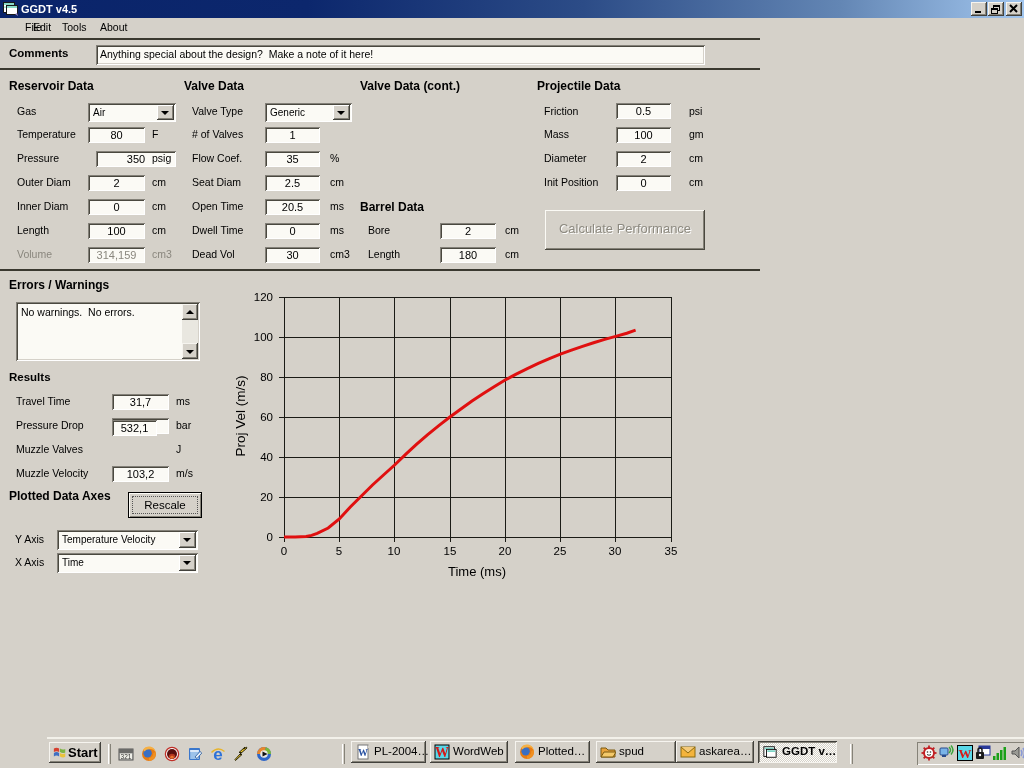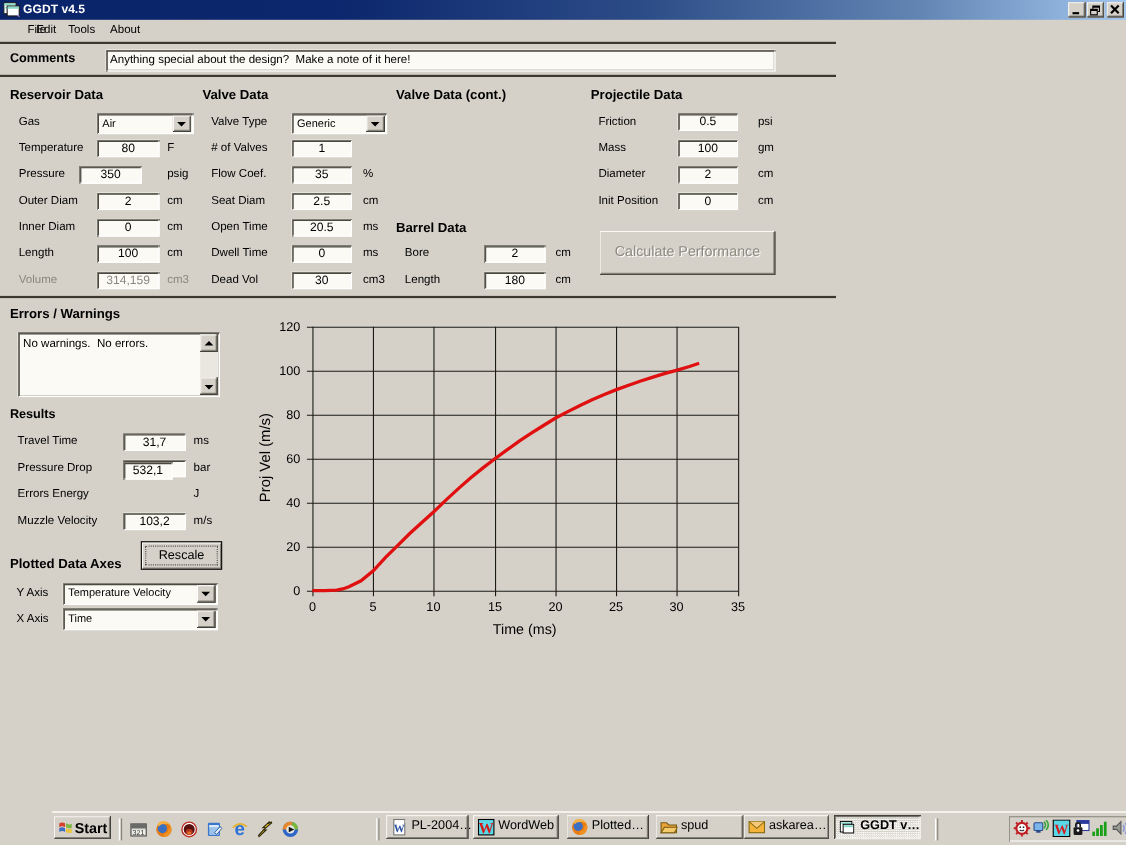--- a/index.html
+++ b/index.html
@@ -60,21 +60,21 @@
 
 <div class="lbl" style="left:17px;top:104px;">Gas</div>
 <div class="combo" style="left:88px;top:103px;width:88px;">
     <span class="tx">Air</span>
     <span class="drop"></span>
   </div>
 <div class="lbl" style="left:17px;top:127px;">Temperature</div>
 <div class="fld" style="left:88px;top:127px;width:57px;">80</div>
 <div class="lbl" style="left:152px;top:127px;">F</div>
 <div class="lbl" style="left:17px;top:151px;">Pressure</div>
-<div class="fld" style="left:72px;top:151px;width:57px;">350</div>
+<div class="fld" style="left:96px;top:151px;width:80px;">350</div>
 <div class="lbl" style="left:152px;top:151px;">psig</div>
 <div class="lbl" style="left:17px;top:175px;">Outer Diam</div>
 <div class="fld" style="left:88px;top:175px;width:57px;">2</div>
 <div class="lbl" style="left:152px;top:175px;">cm</div>
 <div class="lbl" style="left:17px;top:199px;">Inner Diam</div>
 <div class="fld" style="left:88px;top:199px;width:57px;">0</div>
 <div class="lbl" style="left:152px;top:199px;">cm</div>
 <div class="lbl" style="left:17px;top:223px;">Length</div>
 <div class="fld" style="left:88px;top:223px;width:57px;">100</div>
 <div class="lbl" style="left:152px;top:223px;">cm</div>
@@ -145,28 +145,28 @@
   </div>
 </div>
 
 <div class="sec" style="left:9px;top:371px;font-size:11.5px;">Results</div>
 <div class="lbl" style="left:16px;top:394px;">Travel Time</div>
 <div class="fld" style="left:112px;top:394px;width:57px;">31,7</div>
 <div class="lbl" style="left:176px;top:394px;">ms</div>
 <div class="lbl" style="left:16px;top:418px;">Pressure Drop</div>
 <div class="fld" style="left:112px;top:418px;width:57px;">265,8</div>
 <div class="lbl" style="left:176px;top:418px;">bar</div>
-<div class="lbl" style="left:16px;top:442px;">Errors Energy</div>
+<div class="lbl" style="left:16px;top:442px;">Muzzle Valves</div>
 <div class="fld" style="left:112px;top:420px;width:45px;">532,1</div>
 <div class="lbl" style="left:176px;top:442px;">J</div>
 <div class="lbl" style="left:16px;top:466px;">Muzzle Velocity</div>
 <div class="fld" style="left:112px;top:466px;width:57px;">103,2</div>
 <div class="lbl" style="left:176px;top:466px;">m/s</div>
 
-<div class="sec" style="left:9px;top:505px;">Plotted Data Axes</div>
+<div class="sec" style="left:9px;top:489px;">Plotted Data Axes</div>
 <div class="abs" style="left:128px;top:492px;width:74px;height:26px;border:1px solid #000;background:#d5d1c9;box-shadow:inset 1px 1px 0 #fbfaf5,inset -1px -1px 0 #858278;">
   <div class="abs" style="left:3px;top:3px;right:3px;bottom:3px;border:1px dotted #555;text-align:center;line-height:17px;font-size:11.5px;">Rescale</div>
 </div>
 <div class="lbl" style="left:15px;top:532px;">Y Axis</div>
 <div class="combo" style="left:57px;top:530px;width:141px;height:20px;">
     <span class="tx">Temperature Velocity</span>
     <span class="drop" style="top:2px;bottom:2px;"></span>
   </div>
 <div class="lbl" style="left:15px;top:555px;">X Axis</div>
 <div class="combo" style="left:57px;top:553px;width:141px;height:20px;">

